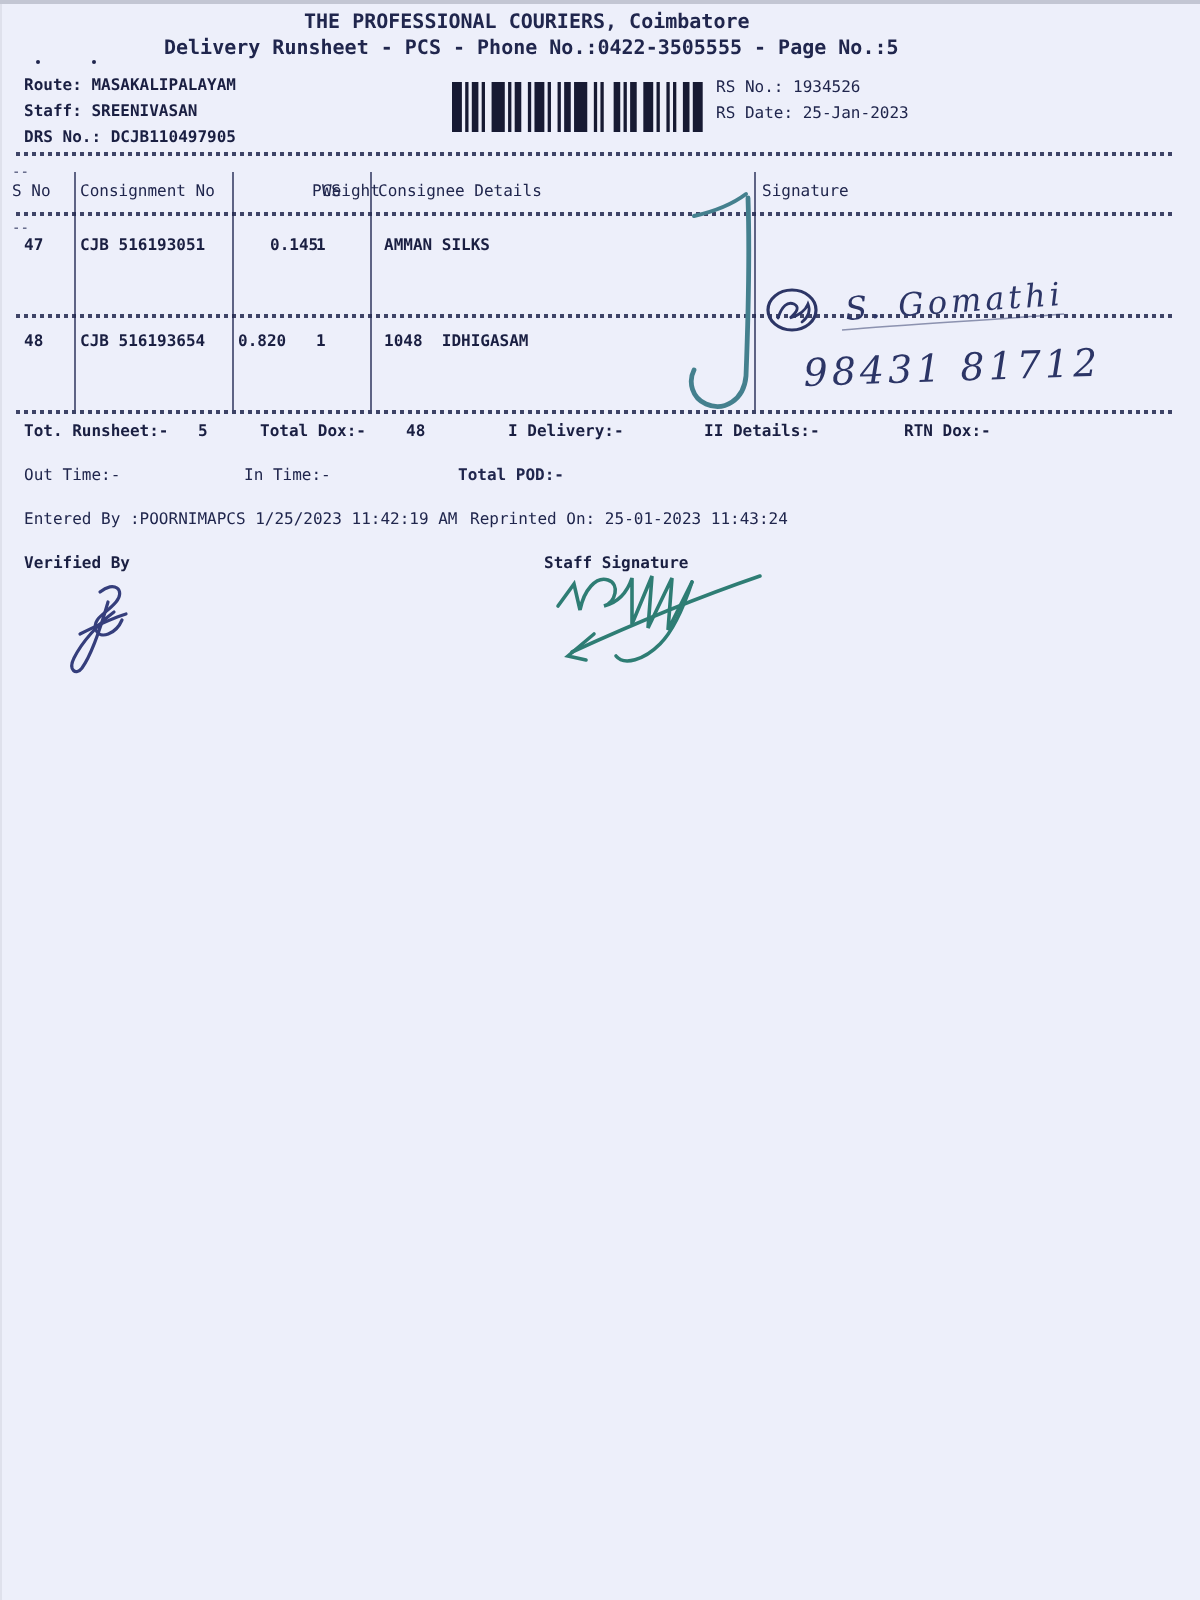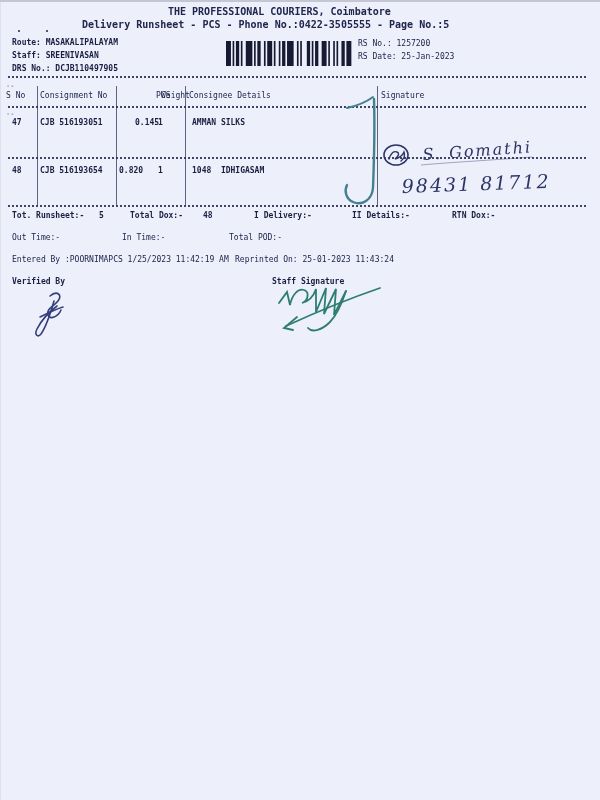--- a/index.html
+++ b/index.html
@@ -17,21 +17,21 @@
   .dash{position:absolute;height:1.5px;background:repeating-linear-gradient(90deg,rgba(32,38,77,.85) 0 2px,transparent 2px 4px);}
   .vline{position:absolute;width:1px;background:#3a4066;opacity:.8;}
   .dot{position:absolute;width:2px;height:2px;border-radius:50%;background:#20264d;}
   svg text{font-family:"DejaVu Serif","Liberation Serif",serif;}
 </style>
 </head>
 <body>
 
 <div class="page">
 
-  <div class="t title" style="left:152px;top:7px;margin-left:16px;">THE PROFESSIONAL COURIERS, Coimbatore</div>
+  <div class="t title" style="left:152px;top:7px;">THE PROFESSIONAL COURIERS, Coimbatore</div>
   <div class="t title" style="left:82px;top:20px;">Delivery Runsheet - PCS - Phone No.:0422-3505555 - Page No.:5</div>
   <div class="dot" style="left:18px;top:30px;"></div>
   <div class="dot" style="left:46px;top:30px;"></div>
 
   <div class="t b" style="left:12px;top:38px;">Route: MASAKALIPALAYAM</div>
   <div class="t b" style="left:12px;top:51px;">Staff: SREENIVASAN</div>
   <div class="t b" style="left:12px;top:64px;">DRS No.: DCJB110497905</div>
 
   <svg style="position:absolute;left:226px;top:41px;" width="127" height="25" viewBox="0 0 127 25">
       <rect x="0.00" y="0" width="4.95" height="25" fill="#171a33"></rect>
@@ -53,21 +53,21 @@
       <rect x="85.77" y="0" width="1.65" height="25" fill="#171a33"></rect>
       <rect x="89.06" y="0" width="3.30" height="25" fill="#171a33"></rect>
       <rect x="95.66" y="0" width="4.95" height="25" fill="#171a33"></rect>
       <rect x="102.26" y="0" width="1.65" height="25" fill="#171a33"></rect>
       <rect x="107.21" y="0" width="1.65" height="25" fill="#171a33"></rect>
       <rect x="110.51" y="0" width="1.65" height="25" fill="#171a33"></rect>
       <rect x="115.45" y="0" width="3.30" height="25" fill="#171a33"></rect>
       <rect x="120.40" y="0" width="4.95" height="25" fill="#171a33"></rect>
     </svg>
 
-  <div class="t" style="left:358px;top:39px;">RS No.: 1257200</div>
+  <div class="t" style="left:358px;top:39px;">RS No.: 1934526</div>
   <div class="t" style="left:358px;top:52px;">RS Date: 25-Jan-2023</div>
 
   <div class="dash" style="left:8px;top:76px;width:578px;"></div>
   <div class="t sm" style="left:6px;top:82px;">--</div>
 
   <div class="vline" style="left:37px;top:86px;height:119px;"></div>
   <div class="vline" style="left:116px;top:86px;height:119px;"></div>
   <div class="vline" style="left:185px;top:86px;height:119px;"></div>
   <div class="vline" style="left:377px;top:86px;height:119px;"></div>
 
@@ -104,21 +104,21 @@
   <div class="t b" style="left:12px;top:211px;">Tot. Runsheet:-</div>
   <div class="t b" style="left:99px;top:211px;">5</div>
   <div class="t b" style="left:130px;top:211px;">Total Dox:-</div>
   <div class="t b" style="left:203px;top:211px;">48</div>
   <div class="t b" style="left:227px;top:211px;margin-left:27px;">I Delivery:-</div>
   <div class="t b" style="left:352px;top:211px;">II Details:-</div>
   <div class="t b" style="left:452px;top:211px;">RTN Dox:-</div>
 
   <div class="t" style="left:12px;top:233px;">Out Time:-</div>
   <div class="t" style="left:122px;top:233px;">In Time:-</div>
-  <div class="t" style="left:229px;top:233px;">Total POD:-</div>
+  <div class="t" style="left:229px;top:233px;font-weight:bold;">Total POD:-</div>
 
   <div class="t" style="left:12px;top:255px;">Entered By :POORNIMAPCS 1/25/2023 11:42:19 AM</div>
   <div class="t" style="left:235px;top:255px;">Reprinted On: 25-01-2023 11:43:24</div>
 
   <div class="t b" style="left:12px;top:277px;">Verified By</div>
   <div class="t b" style="left:272px;top:277px;">Staff Signature</div>
 
   <svg style="position:absolute;left:0;top:0;pointer-events:none;" width="600" height="800" viewBox="0 0 600 800">
 
     <path d="M374,99 C375,130 374,162 373,188 C372,200 362,206 353,202 C346,199 344,191 347,185" fill="none" stroke="#44808e" stroke-width="2.4" stroke-linecap="round"></path>

